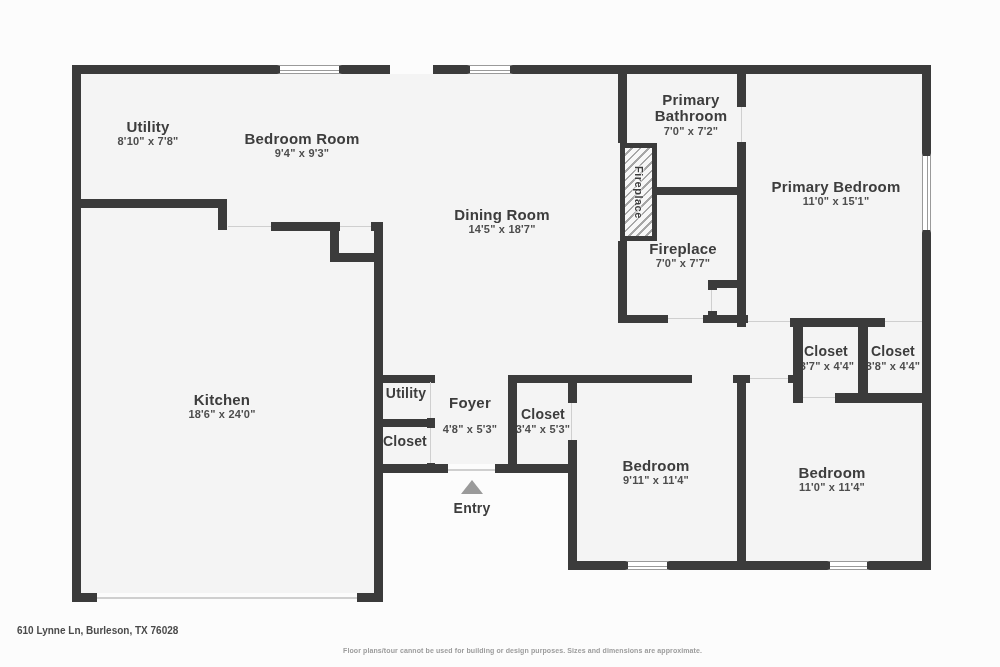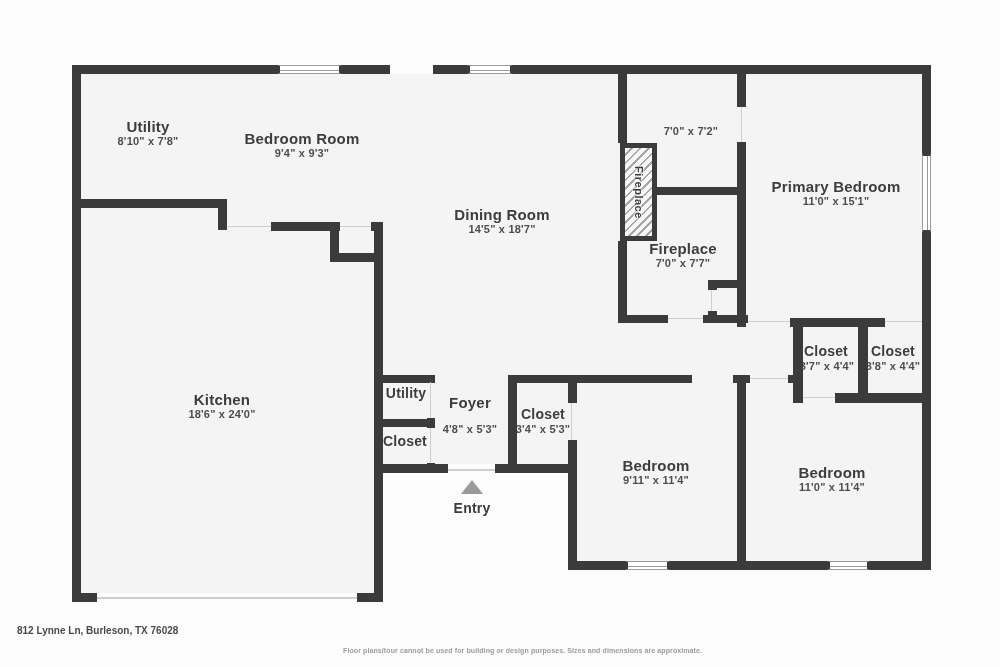--- a/index.html
+++ b/index.html
@@ -56,20 +56,21 @@
 
   <div class="room-label" style="left:148px;top:126px;">Utility</div>
   <div class="room-dims" style="left:148px;top:141px;">8'10" x 7'8"</div>
 
   <div class="room-label" style="left:302px;top:138px;">Bedroom Room</div>
   <div class="room-dims" style="left:302px;top:153px;">9'4" x 9'3"</div>
 
   <div class="room-label" style="left:502px;top:214px;">Dining Room</div>
   <div class="room-dims" style="left:502px;top:229px;">14'5" x 18'7"</div>
 
+  <div class="room-label wrap" style="left:691px;top:108px;">Primary Bathroom</div>
   <div class="room-dims" style="left:691px;top:131px;">7'0" x 7'2"</div>
 
   <div class="room-label" style="left:836px;top:186px;">Primary Bedroom</div>
   <div class="room-dims" style="left:836px;top:201px;">11'0" x 15'1"</div>
 
   <div class="room-label" style="left:683px;top:248px;">Fireplace</div>
   <div class="room-dims" style="left:683px;top:263px;">7'0" x 7'7"</div>
 
   <div class="room-label small" style="left:826px;top:351px;">Closet</div>
   <div class="room-dims" style="left:827px;top:366px;">3'7" x 4'4"</div>
@@ -89,21 +90,21 @@
 
   <div class="room-label small" style="left:543px;top:414px;">Closet</div>
   <div class="room-dims" style="left:543px;top:429px;">3'4" x 5'3"</div>
 
   <div class="room-label" style="left:656px;top:465px;">Bedroom</div>
   <div class="room-dims" style="left:656px;top:480px;">9'11" x 11'4"</div>
 
   <div class="room-label" style="left:832px;top:472px;">Bedroom</div>
   <div class="room-dims" style="left:832px;top:487px;">11'0" x 11'4"</div>
 
-  <div class="footer-address">812 Lynne Ln, Burleson, TX 76028</div>
+  <div class="footer-address">610 Lynne Ln, Burleson, TX 76028</div>
   <div class="footer-floor">Floor 1</div>
   <div class="footer-disclaimer">Floor plans/tour cannot be used for building or design purposes. Sizes and dimensions are approximate.</div>
 <div class="wall" style="left: 72px; top: 65px; width: 205px; height: 9px;"></div>
     <div class="wall" style="left: 342px; top: 65px; width: 48px; height: 9px;"></div>
     <div class="wall" style="left: 433px; top: 65px; width: 34px; height: 9px;"></div>
     <div class="wall" style="left: 513px; top: 65px; width: 418px; height: 9px;"></div>
     <div class="wall" style="left: 72px; top: 65px; width: 9px; height: 537px;"></div>
     <div class="wall" style="left: 72px; top: 593px; width: 25px; height: 9px;"></div>
     <div class="wall" style="left: 357px; top: 593px; width: 26px; height: 9px;"></div>
     <div class="wall" style="left: 922px; top: 65px; width: 9px; height: 88px;"></div>

